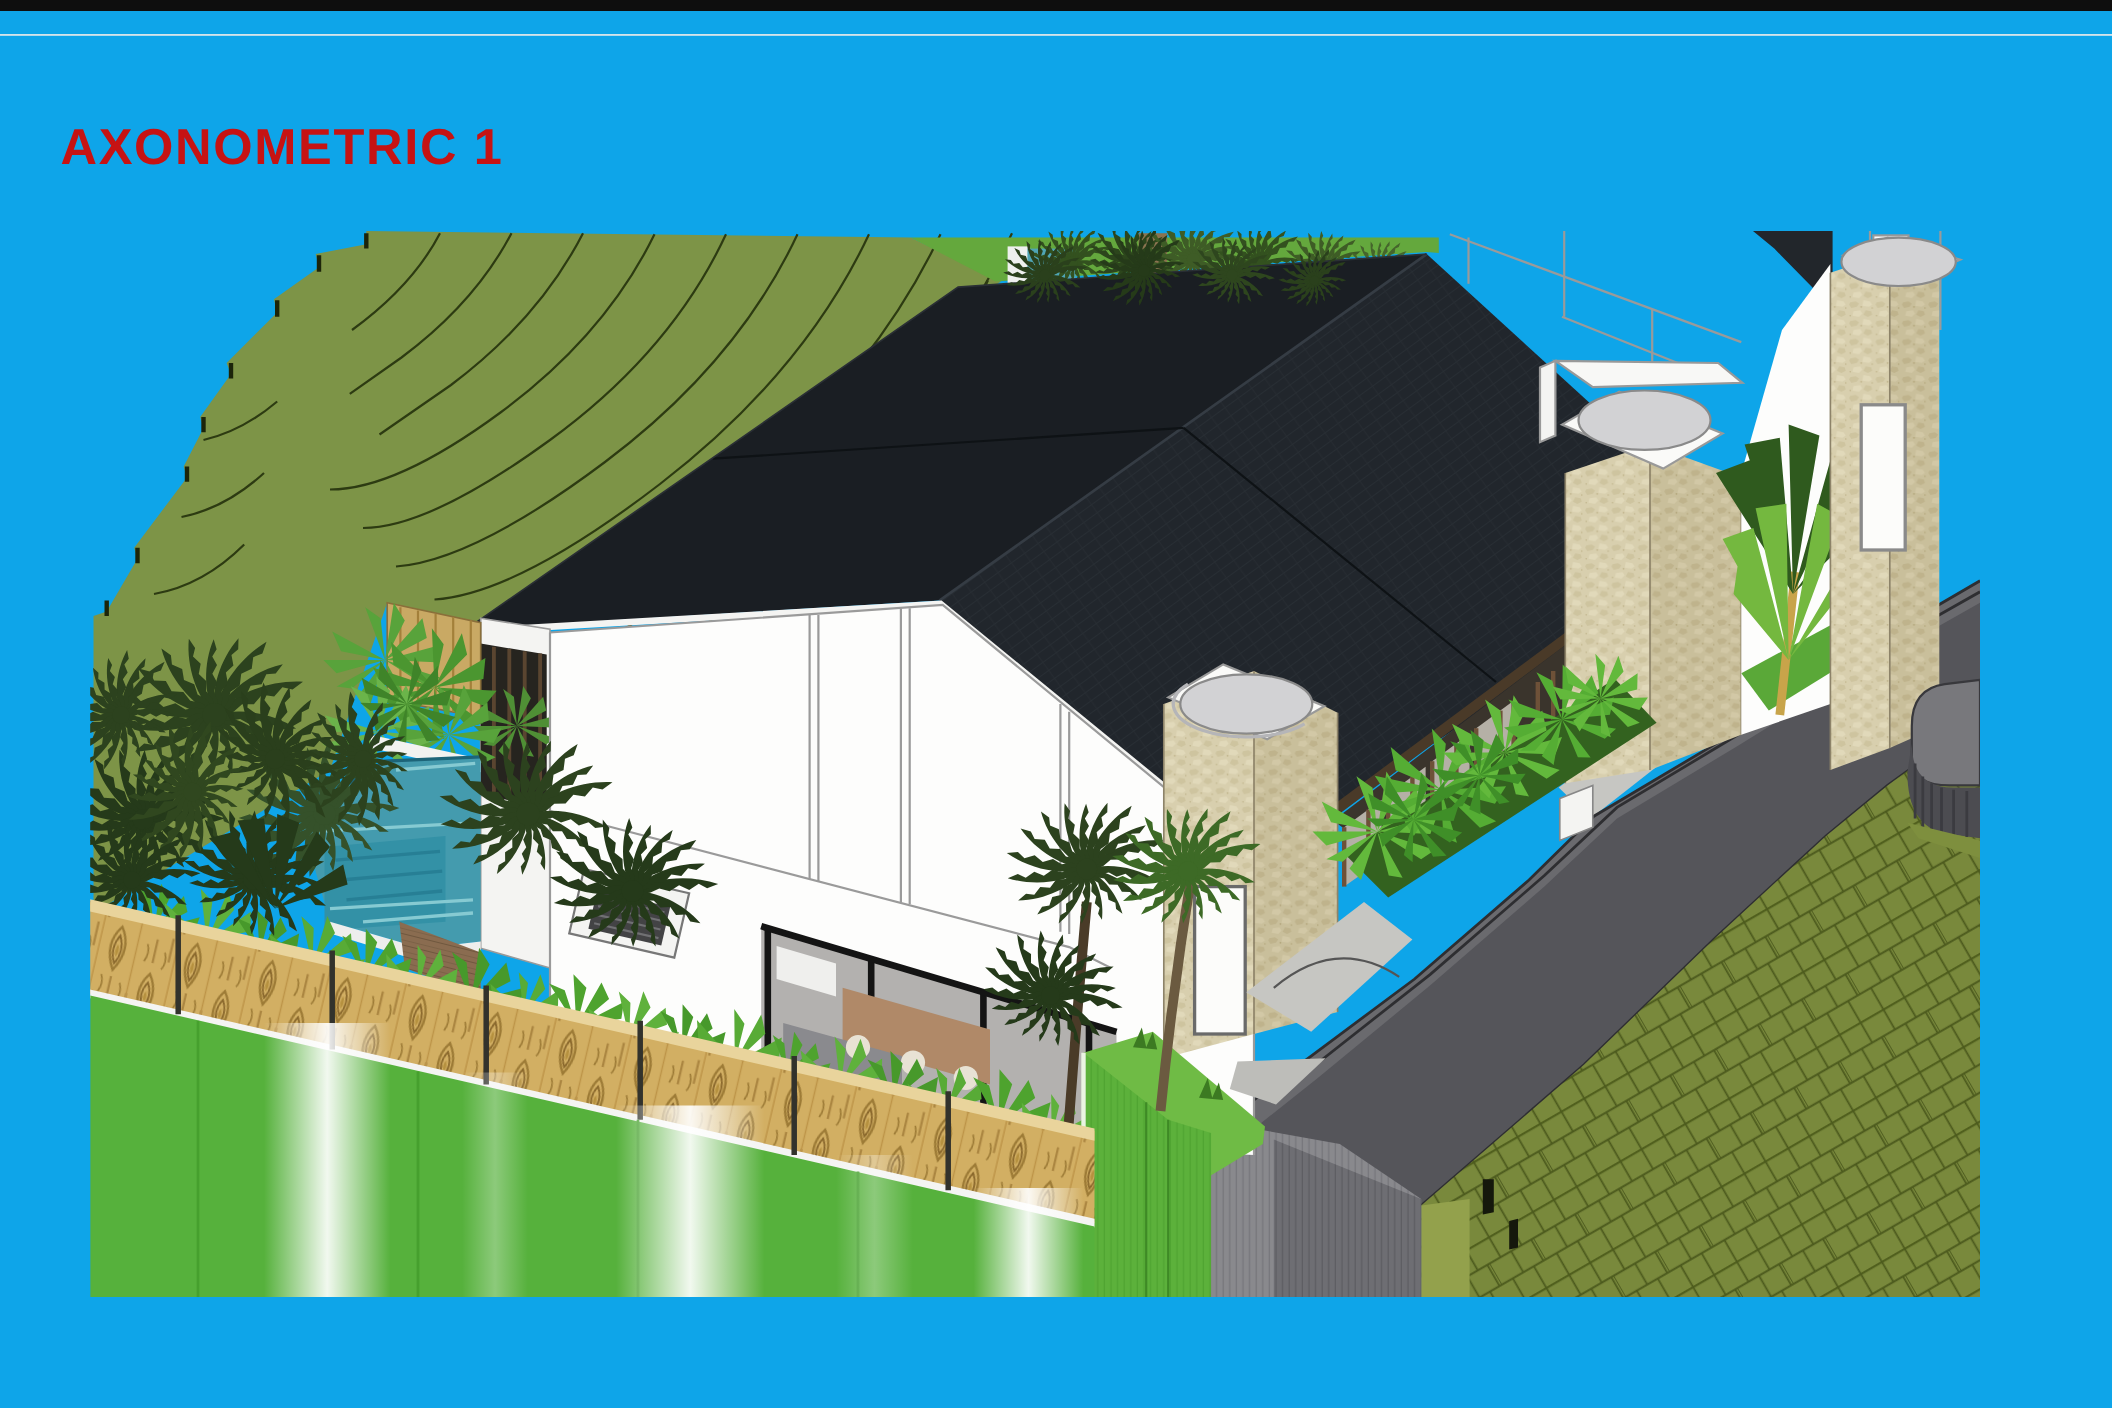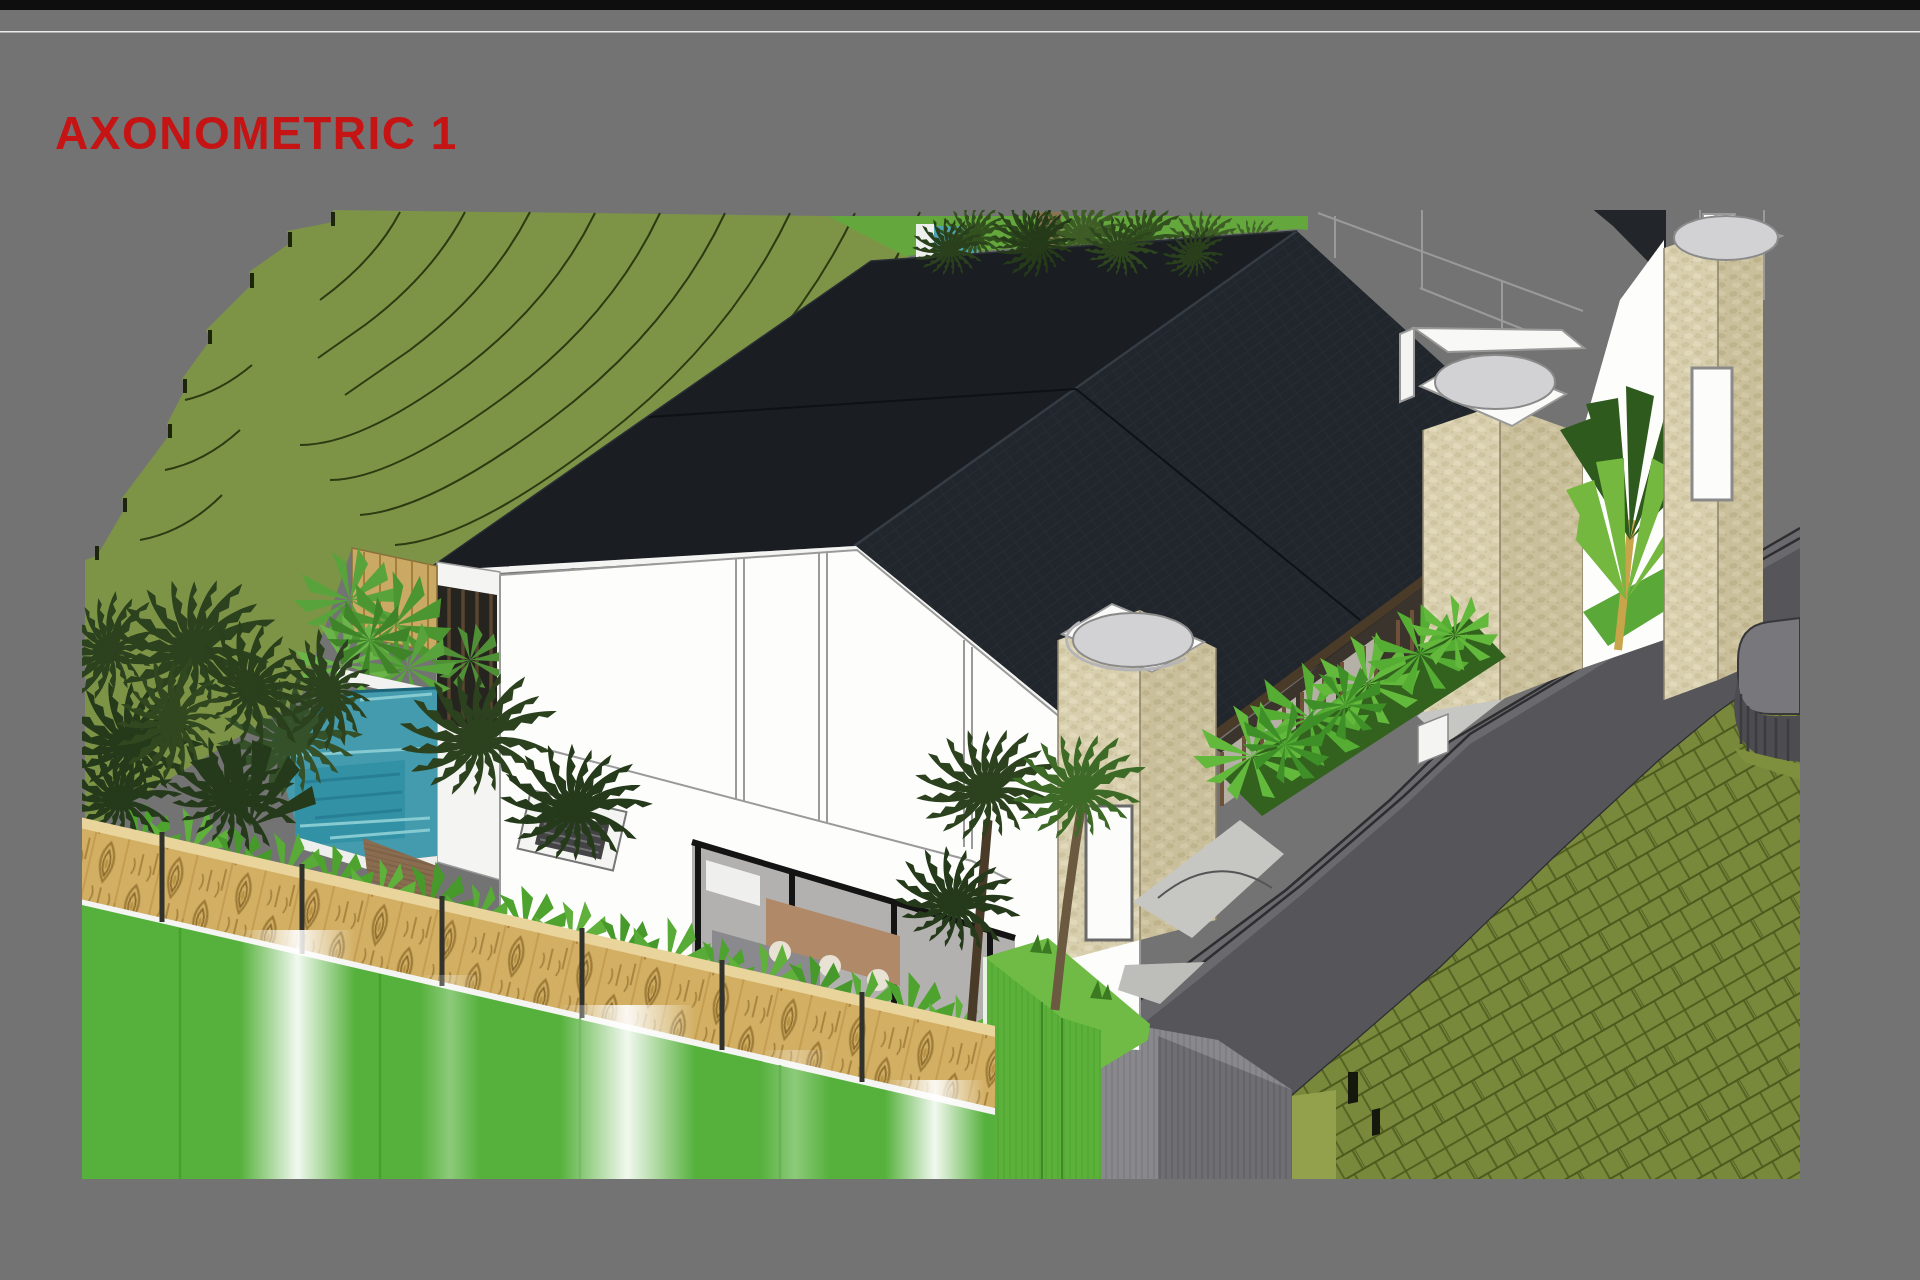--- a/index.html
+++ b/index.html
@@ -1,16 +1,16 @@
 <!DOCTYPE html>
 <html><head>
 <meta charset="utf-8">
 <style>
   html,body{margin:0;padding:0;background:#ffffff;}
-  .page{position:relative;width:1920px;height:1280px;overflow:hidden;background:#737373;
+  .page{position:relative;width:1920px;height:1280px;overflow:hidden;background:#0ea5e9;
         font-family:"Liberation Sans", sans-serif;}
   svg{position:absolute;left:0;top:0;}
 </style>
 </head>
 <body>
 <div class="page">
 <svg width="1920" height="1280" viewBox="0 0 1920 1280">
 <defs>
   <pattern id="stone" width="24" height="17" patternUnits="userSpaceOnUse">
     <rect width="24" height="17" fill="#d8cfae"></rect>

